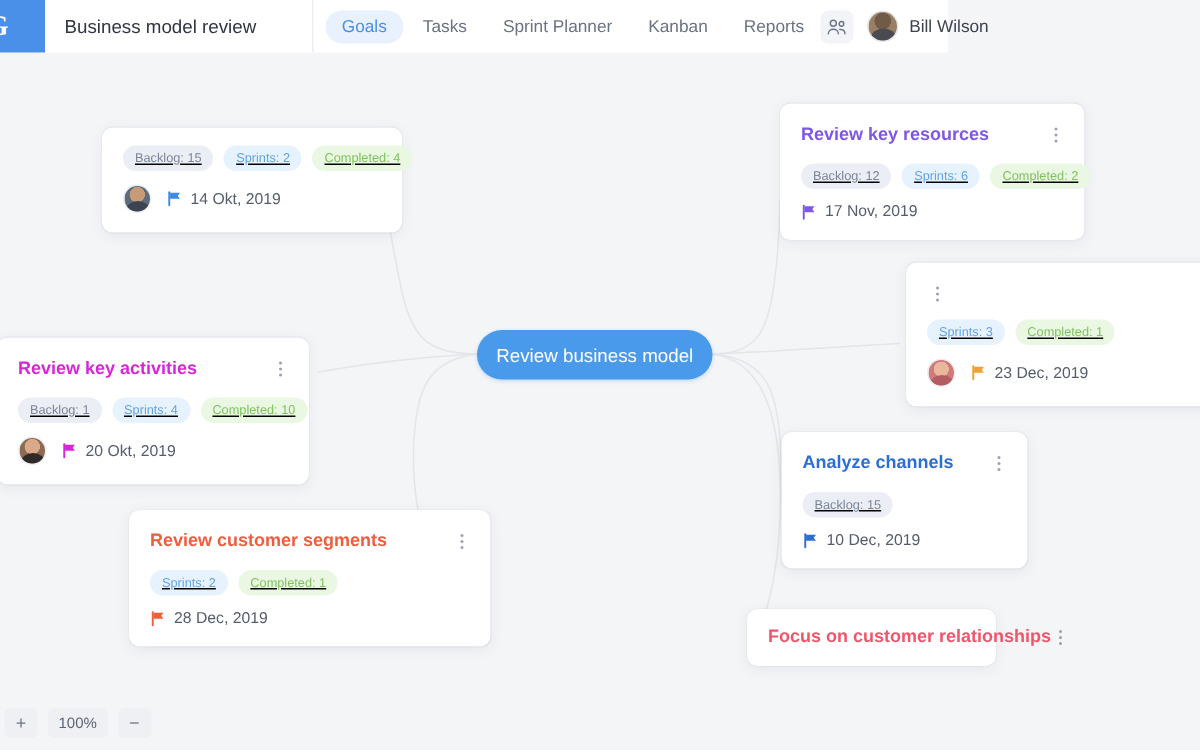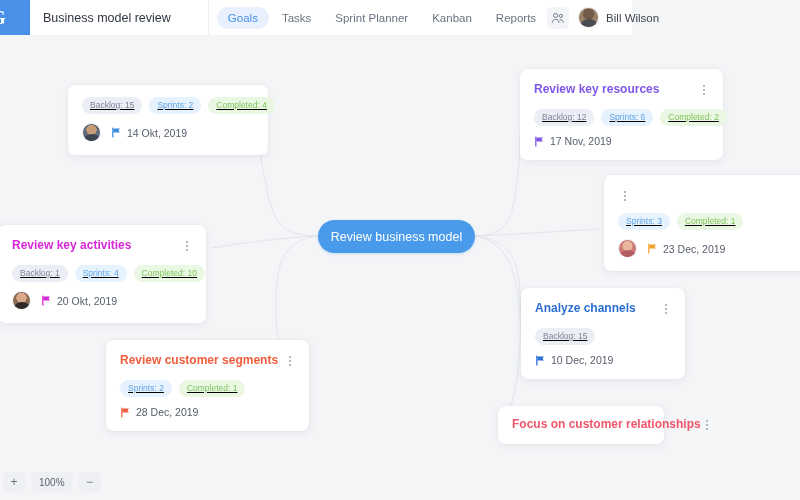--- a/index.html
+++ b/index.html
@@ -430,21 +430,21 @@
       <div class="date-row">
         <svg class="flag" width="11" height="11" viewBox="0 0 12 12">
           <path d="M2 1.2v9.6" stroke="#d627d6" stroke-width="1.4" stroke-linecap="round"></path>
           <path d="M2.6 1.6h7.2l-1.6 2.2 1.6 2.2H2.6z" fill="#d627d6"></path>
         </svg>
         <span class="date-text">20 Okt, 2019</span>
       </div>
     </div>
   </div>
 
-  <div class="card" style="left:86px; top:305px; width:203px;margin-left:20px;">
+  <div class="card" style="left:86px; top:305px; width:241px;">
     <div class="card-head">
       <div class="card-title" style="color:#ef5d3c;">Review customer segments</div>
       <div class="kebab">
           <i></i>
           <i></i>
           <i></i>
         </div>
     </div>
     <div class="badges">
       <span class="badge sprints">Sprints: 2</span>

